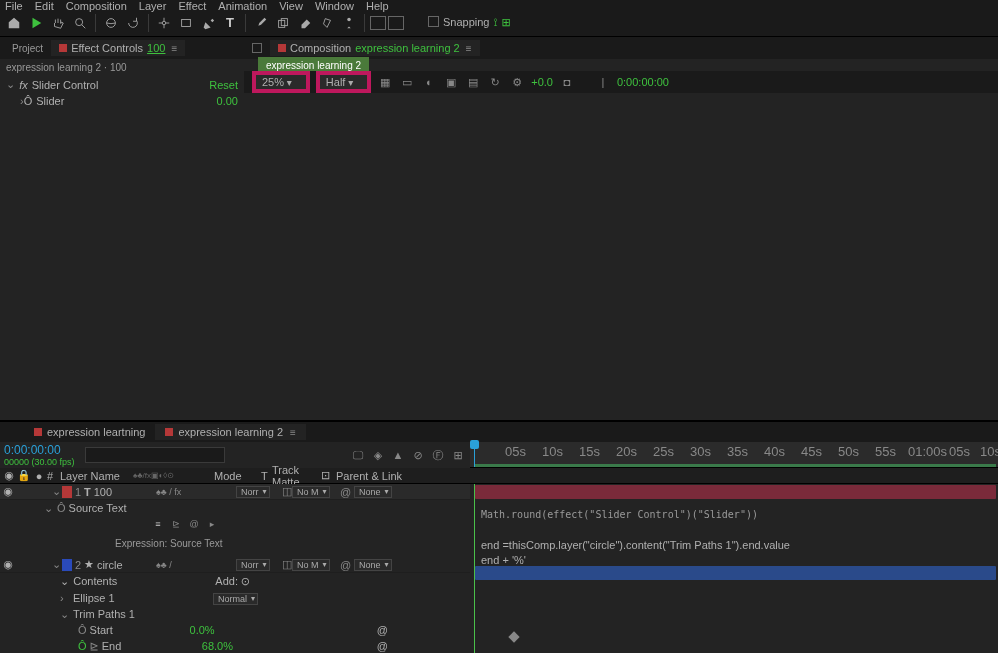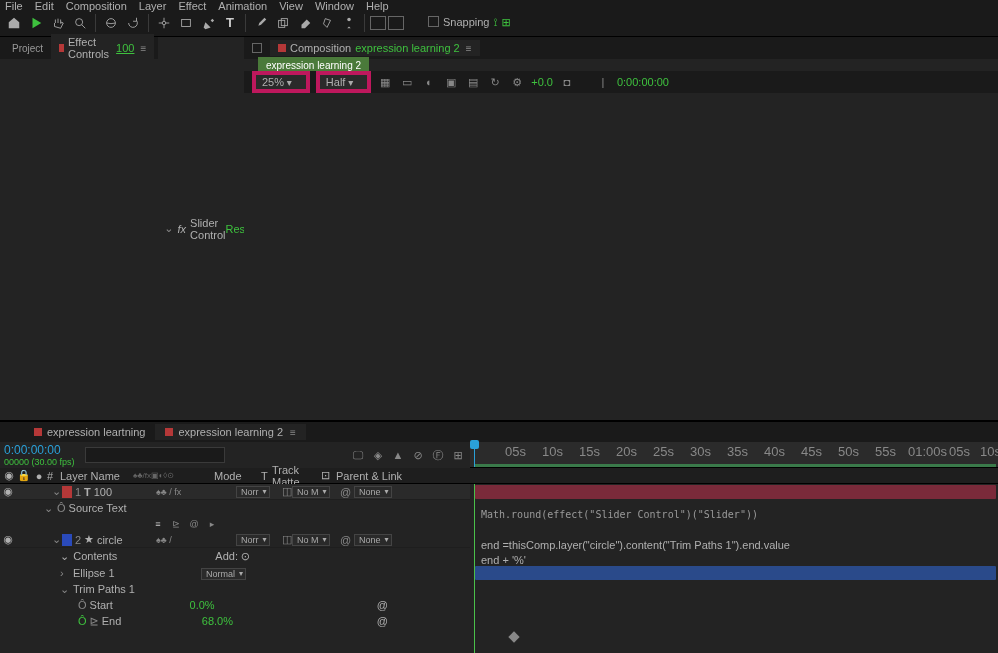--- a/index.html
+++ b/index.html
@@ -9,21 +9,21 @@
 .tool-btn{width:20px;height:20px;display:flex;align-items:center;justify-content:center;color:#aaa}
 .tool-btn svg{width:14px;height:14px}
 .tool-play svg{fill:#3ec13e}
 .tool-sep{width:1px;height:18px;background:#3a3a3a;margin:0 3px}
 .workspace-tabs{margin-left:auto;display:flex;gap:0}
 .ws-tab{padding:4px 14px;color:#888;font-size:10px}
 .ws-tab.active{color:#ccc}
 .snapping{display:flex;align-items:flex-start;gap:4px;color:#999;font-size:10px}
 .snapping-chk{width:11px;height:11px;border:1px solid #666}
 .main{display:flex;height:383px}
-.left-panel{width:244px;background:#232323;display:flex;flex-direction:row}
+.left-panel{width:244px;background:#232323;display:flex;flex-direction:column}
 .panel-tabs{height:22px;background:#1a1a1a;display:flex;align-items:center;padding:0 4px}
 .panel-tab{padding:2px 8px;font-size:10px;color:#999;display:flex;align-items:center;gap:4px}
 .panel-tab.active{color:#ccc;background:#232323}
 .panel-tab .dot{width:8px;height:8px;background:#b53838}
 .panel-tab .val{color:#3ec13e;text-decoration:underline}
 .panel-menu{margin-left:2px;color:#888;font-size:10px}
 .fx-header{padding:3px 6px;font-size:10px;color:#999;background:#232323}
 .fx-row{display:flex;align-items:center;padding:2px 6px;font-size:10px}
 .fx-row .tog{margin-right:4px;color:#888}
 .fx-row .fxicon{font-style:italic;margin-right:4px}
@@ -218,20 +218,21 @@
   <div class="left-panel">
     <div class="panel-tabs">
       <div class="panel-tab">Project</div>
       <div class="panel-tab active">
         <span class="dot"></span>
         <span>Effect Controls</span>
         <span class="val">100</span>
         <span class="panel-menu">≡</span>
       </div>
     </div>
+    <div class="fx-header">expression learning 2 · 100</div>
     <div class="fx-row">
       <span class="tog">⌄</span>
       <span class="fxicon">fx</span>
       <span class="fx-name">Slider Control</span>
       <span class="fx-reset">Reset</span>
     </div>
     <div class="fx-slider-row">
       <span style="color:#888">›</span>
       <span class="sw">Ô</span>
       <span class="sname">Slider</span>
@@ -363,20 +364,21 @@
         <span class="prop-name">Source Text</span>
       </div>
       <div class="expression-row">
         <span class="exp-icons">
           <span style="color:#ccc">≡</span>
           <span>⊵</span>
           <span>@</span>
           <span>▸</span>
         </span>
       </div>
+      <div style="padding:6px 0 8px 115px;font-size:10px;color:#999">Expression: Source Text</div>
 
       <div class="layer-row">
         <span class="lr-eye">◉</span>
         <span class="lr-gap"></span>
         <span class="lr-tog">⌄</span>
         <span class="lr-color" style="background:#2a4aba"></span>
         <span class="lr-num">2</span>
         <span class="lr-name">
             <span>★</span>
             <span>circle</span>
@@ -390,21 +392,21 @@
       </div>
 
       <div class="contents-row">
         <span class="tog">⌄</span>
         <span>Contents</span>
         <span class="contents-add"><span>Add:</span> <span>⊙</span></span>
       </div>
       <div class="prop-row" style="padding-left:60px">
         <span class="tog">›</span>
         <span class="prop-name">Ellipse 1</span>
-        <span style="margin-left:28px"><span class="sel-box">Normal</span></span>
+        <span style="margin-left:40px"><span class="sel-box">Normal</span></span>
       </div>
       <div class="prop-row" style="padding-left:60px">
         <span class="tog">⌄</span>
         <span class="prop-name">Trim Paths 1</span>
       </div>
       <div class="prop-row" style="padding-left:78px">
         <span class="sw">Ô</span>
         <span class="prop-name">Start</span>
         <span class="prop-val">0.0%</span>
         <span style="margin-left:auto;margin-right:80px">@</span>

